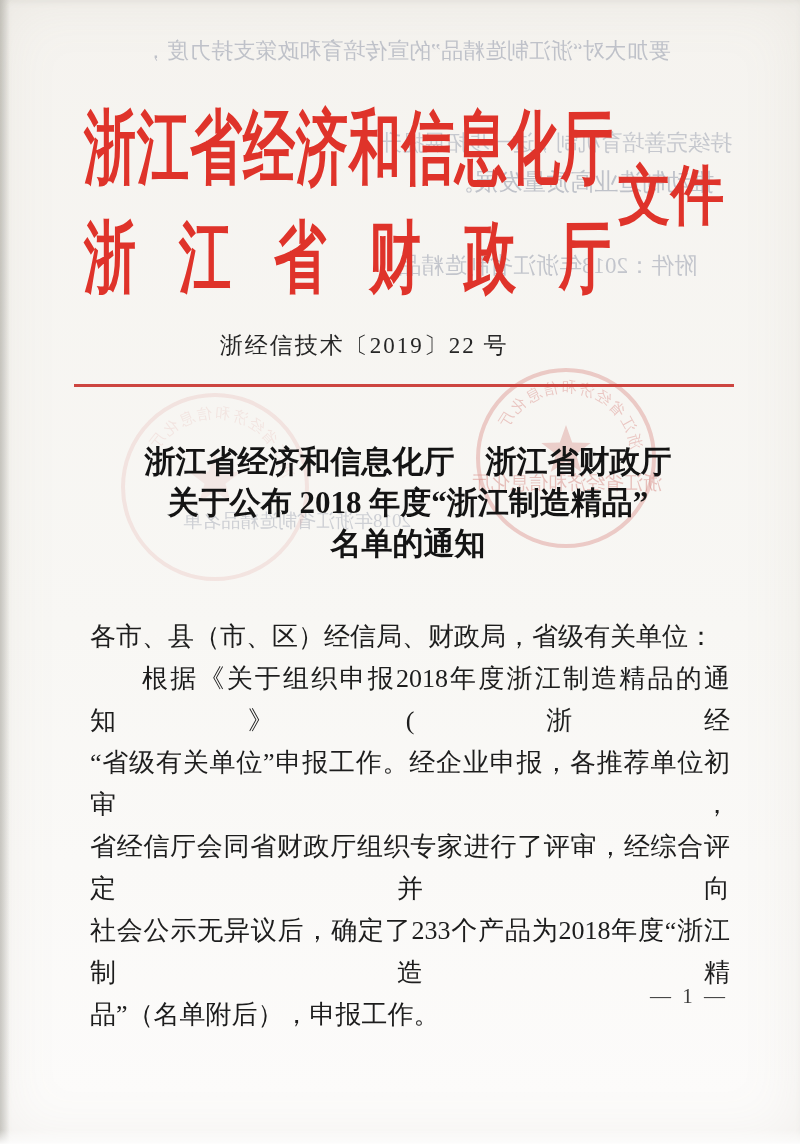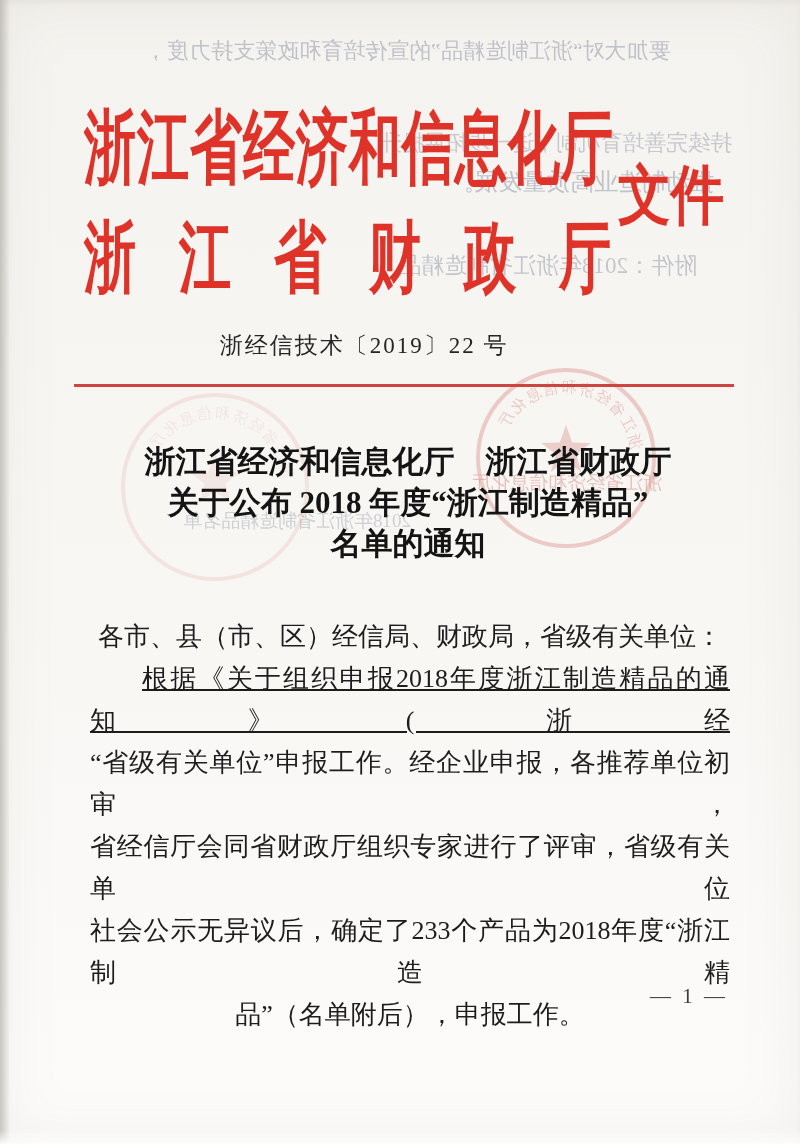--- a/index.html
+++ b/index.html
@@ -78,23 +78,23 @@
   .title {
     position: absolute; left: 0; top: 441px; width: 800px;
     text-align: center; font-weight: bold; color: #141414;
     font-size: 31px; line-height: 41px;
     transform: translateX(8px);
   }
   .body-text {
     position: absolute; left: 90px; top: 616px; width: 640px;
     font-size: 26px; line-height: 42px; color: #1d1d1d;
   }
-  .bline { white-space: nowrap; text-align: center; }
+  .bline { white-space: nowrap; }
   .bline.fill { white-space: normal; text-align: justify; text-align-last: justify; }
-  .bline.indent { text-indent: 52px; text-decoration: underline; }
+  .bline.indent { text-indent: 52px; }
   .page-number {
     position: absolute; left: 650px; top: 984px;
     font-size: 21px; color: #3c3c3c; letter-spacing: 3px; white-space: nowrap;
   }
 </style>
 </head>
 <body>
 
 <div class="page">
 
@@ -138,21 +138,21 @@
     <div class="title">
       <div>浙江省经济和信息化厅　浙江省财政厅</div>
       <div>关于公布 2018 年度“浙江制造精品”</div>
       <div>名单的通知</div>
     </div>
 
     <div class="body-text">
       <div class="bline">各市、县（市、区）经信局、财政局，省级有关单位：</div>
       <div class="bline fill indent">根据《关于组织申报2018年度浙江制造精品的通知》(浙经</div>
       <div class="bline fill">“省级有关单位”申报工作。经企业申报，各推荐单位初审，</div>
-      <div class="bline fill">省经信厅会同省财政厅组织专家进行了评审，省级有关单位</div>
+      <div class="bline fill">省经信厅会同省财政厅组织专家进行了评审，经综合评定并向</div>
       <div class="bline fill">社会公示无异议后，确定了233个产品为2018年度“浙江制造精</div>
       <div class="bline">品”（名单附后），申报工作。</div>
     </div>
 
     <div class="page-number">— 1 —</div>
   </div>
 
   <div class="edge-left"></div>
   <div class="edge-bottom"></div>
 </div>

